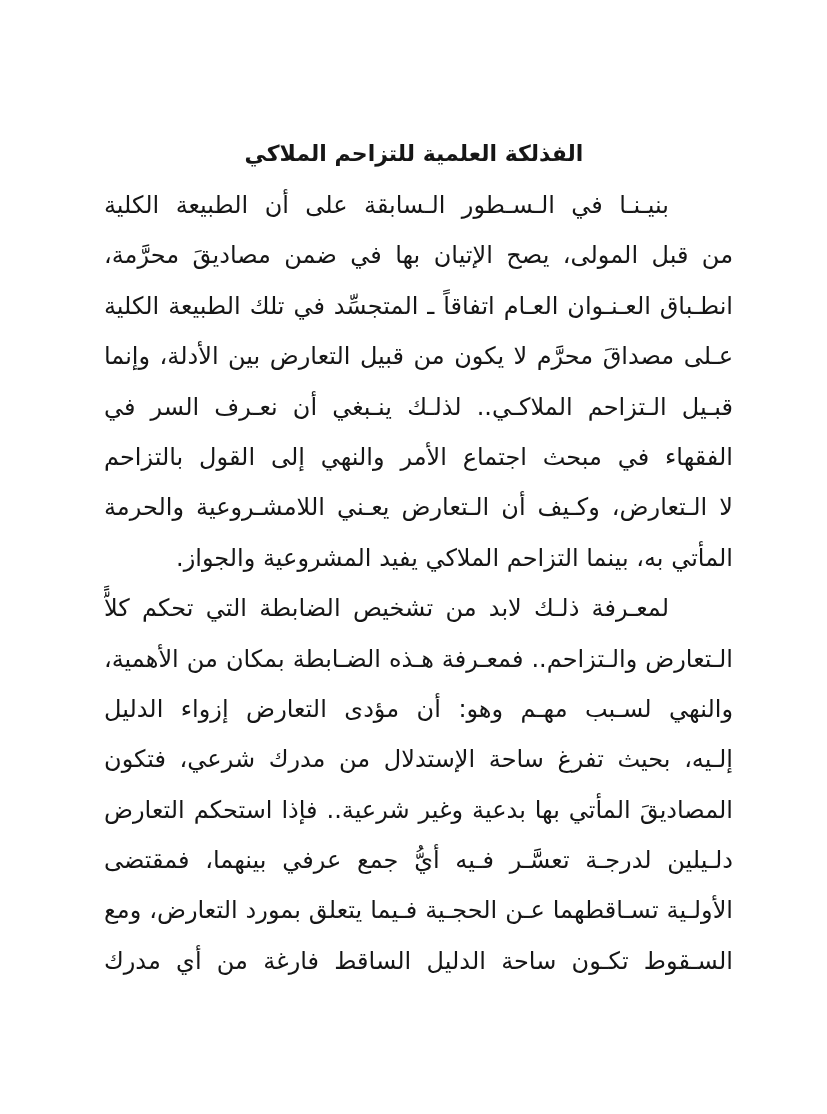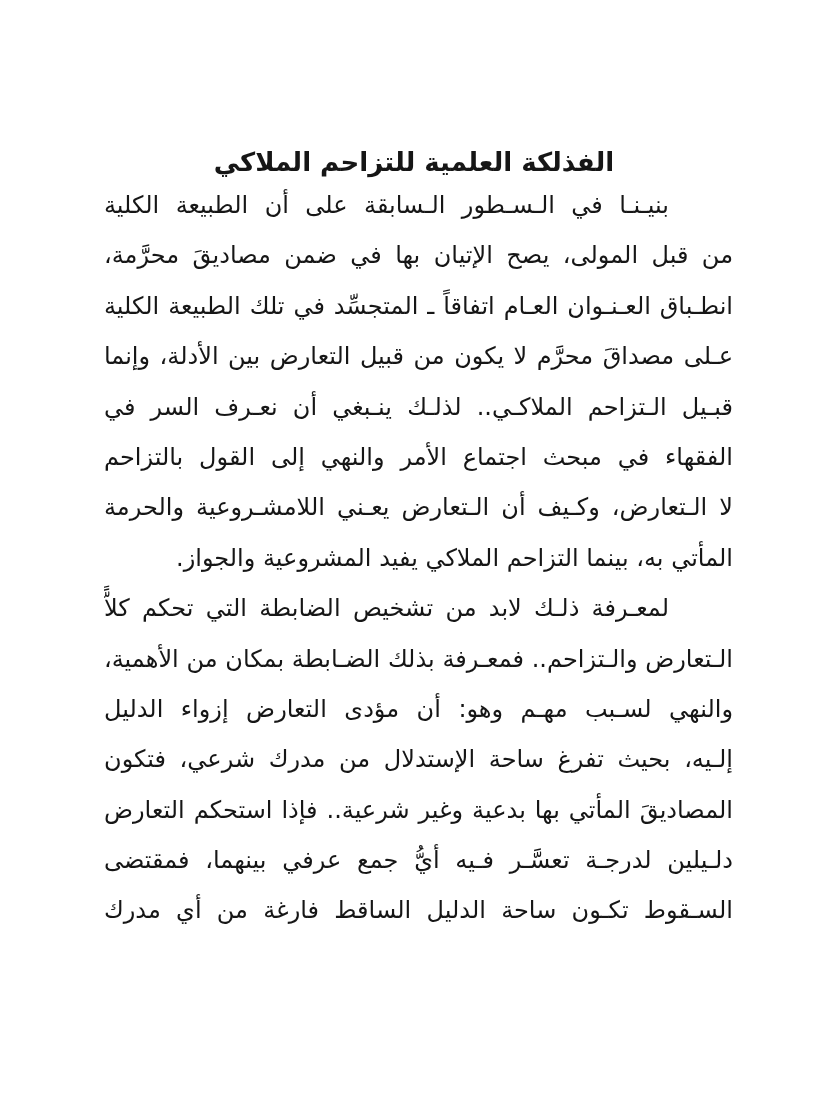--- a/index.html
+++ b/index.html
@@ -15,23 +15,23 @@
     overflow: hidden;
     direction: rtl;
     font-family: "DejaVu Sans", sans-serif;
     color: #161616;
   }
   .doc-title {
     position: absolute;
     top: 124px;
     right: 97px;
     left: 98px;
-    margin: 16px;
+    margin: 8px;
     text-align: center;
-    font-size: 26px;
+    font-size: 22px;
     font-weight: bold;
     line-height: 44px;
     letter-spacing: 0;
   }
   .text-block {
     position: absolute;
     top: 180px;
     right: 94px;
     left: 104px;  
     direction: rtl;
@@ -67,21 +67,22 @@
     <div class="line first">بنيـنـا في الـسـطور الـسابقة على أن الطبيعة الكلية المأمور بها</div>
     <div class="line">من قبل المولى، يصح الإتيان بها في ضمن مصاديقَ محرَّمة، باعتبار أن</div>
     <div class="line">انطـباق العـنـوان العـام اتفاقاً ـ المتجسِّد في تلك الطبيعة الكلية ـ</div>
     <div class="line">عـلى مصداقَ محرَّم لا يكون من قبيل التعارض بين الأدلة، وإنما من</div>
     <div class="line">قبـيل الـتزاحم الملاكـي.. لذلـك ينـبغي أن نعـرف السر في ذهاب</div>
     <div class="line">الفقهاء في مبحث اجتماع الأمر والنهي إلى القول بالتزاحم الملاكي</div>
     <div class="line">لا الـتعارض، وكـيف أن الـتعارض يعـني اللامشـروعية والحرمة في</div>
     <div class="line end">المأتي به، بينما التزاحم الملاكي يفيد المشروعية والجواز.</div>
 
     <div class="line first">لمعـرفة ذلـك لابد من تشخيص الضابطة التي تحكم كلاًّ من</div>
-    <div class="line">الـتعارض والـتزاحم.. فمعـرفة بذلك الضـابطة بمكان من الأهمية،</div>
+    <div class="line">الـتعارض والـتزاحم.. فمعـرفة هـذه الضـابطة بمكان من الأهمية،</div>
     <div class="line">والنهي لسـبب مهـم وهو: أن مؤدى التعارض إزواء الدليل المستنَد</div>
     <div class="line">إلـيه، بحيث تفرغ ساحة الإستدلال من مدرك شرعي، فتكون بذلك</div>
     <div class="line">المصاديقَ المأتي بها بدعية وغير شرعية.. فإذا استحكم التعارض بين</div>
     <div class="line">دلـيلين لدرجـة تعسَّـر فـيه أيُّ جمع عرفي بينهما، فمقتضى القاعدة</div>
+    <div class="line">الأولـية تسـاقطهما عـن الحجـية فـيما يتعلق بمورد التعارض، ومع</div>
     <div class="line">السـقوط تكـون ساحة الدليل الساقط فارغة من أي مدرك شرعي،</div>
 
   </div>
 </div>
 
 </body></html>

